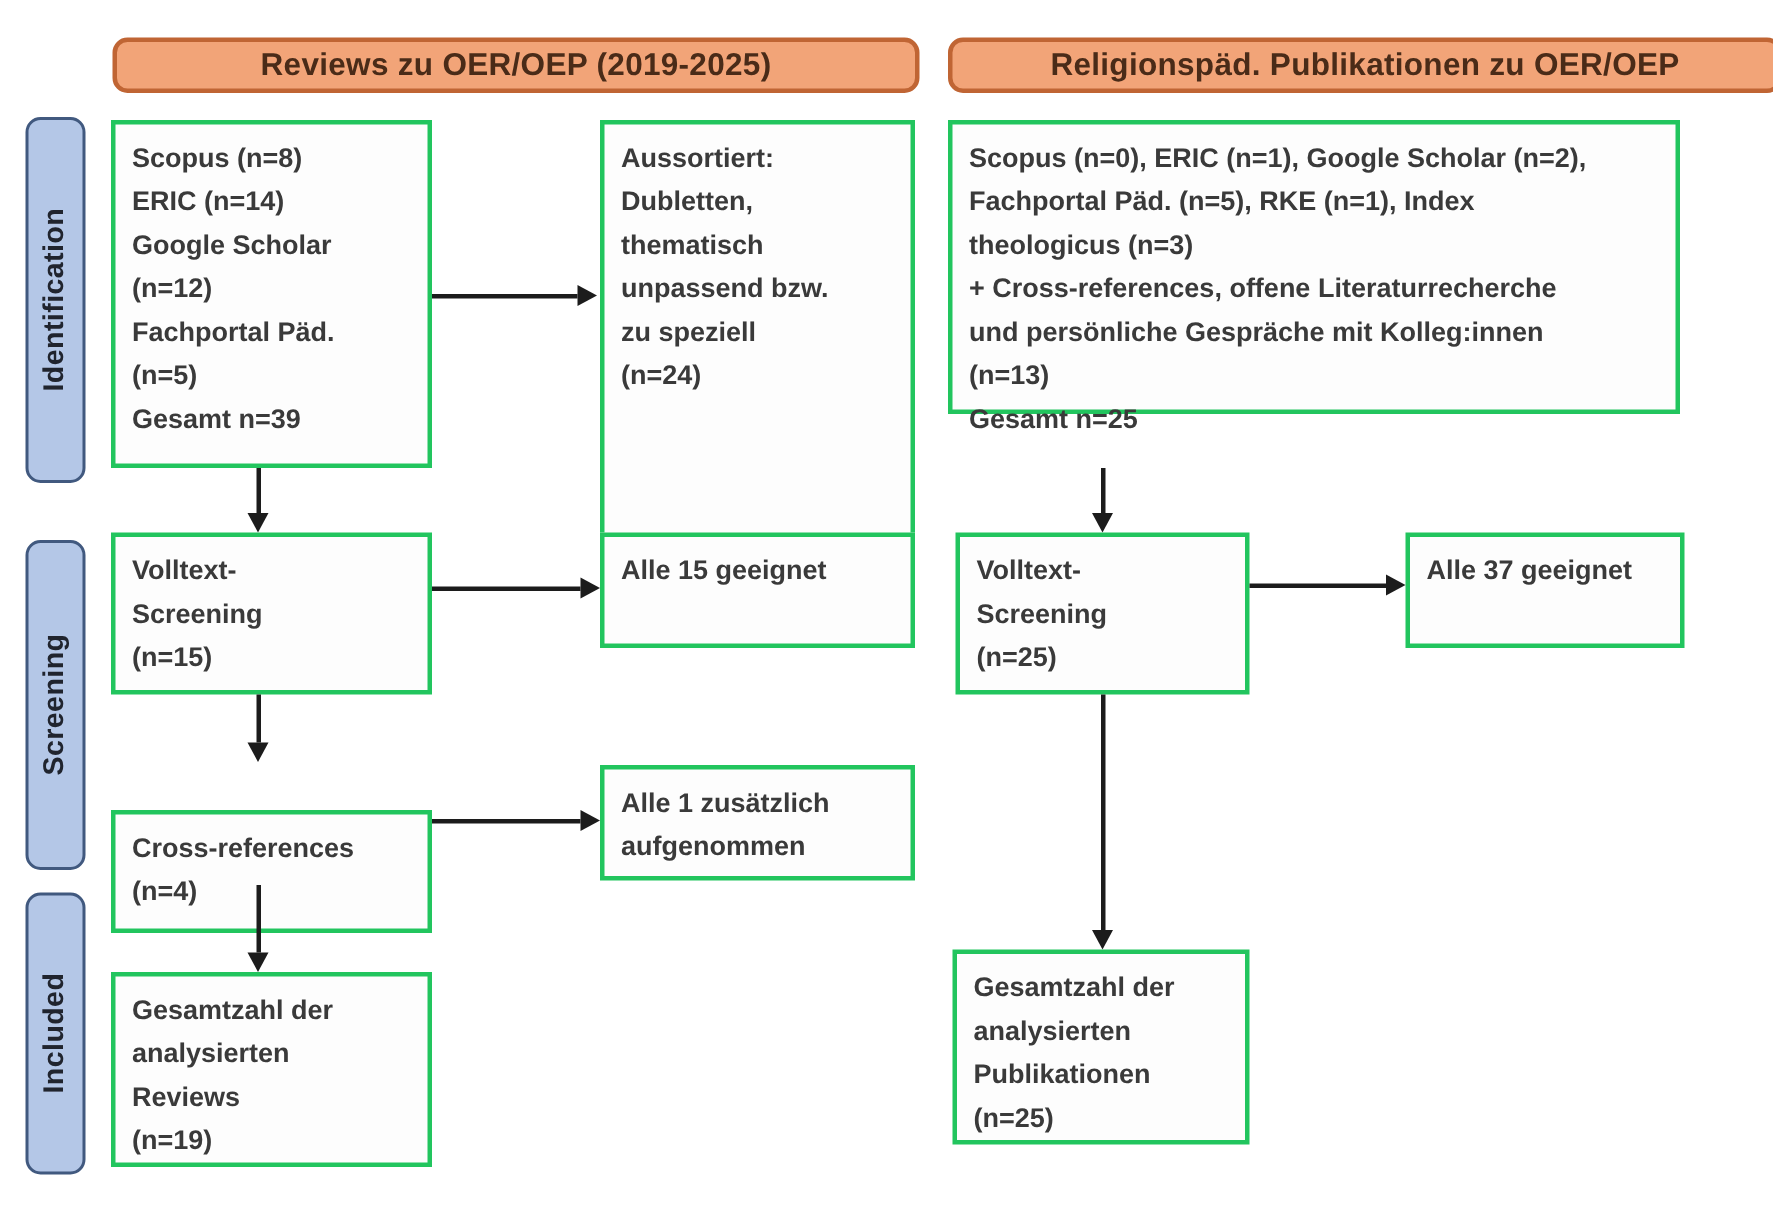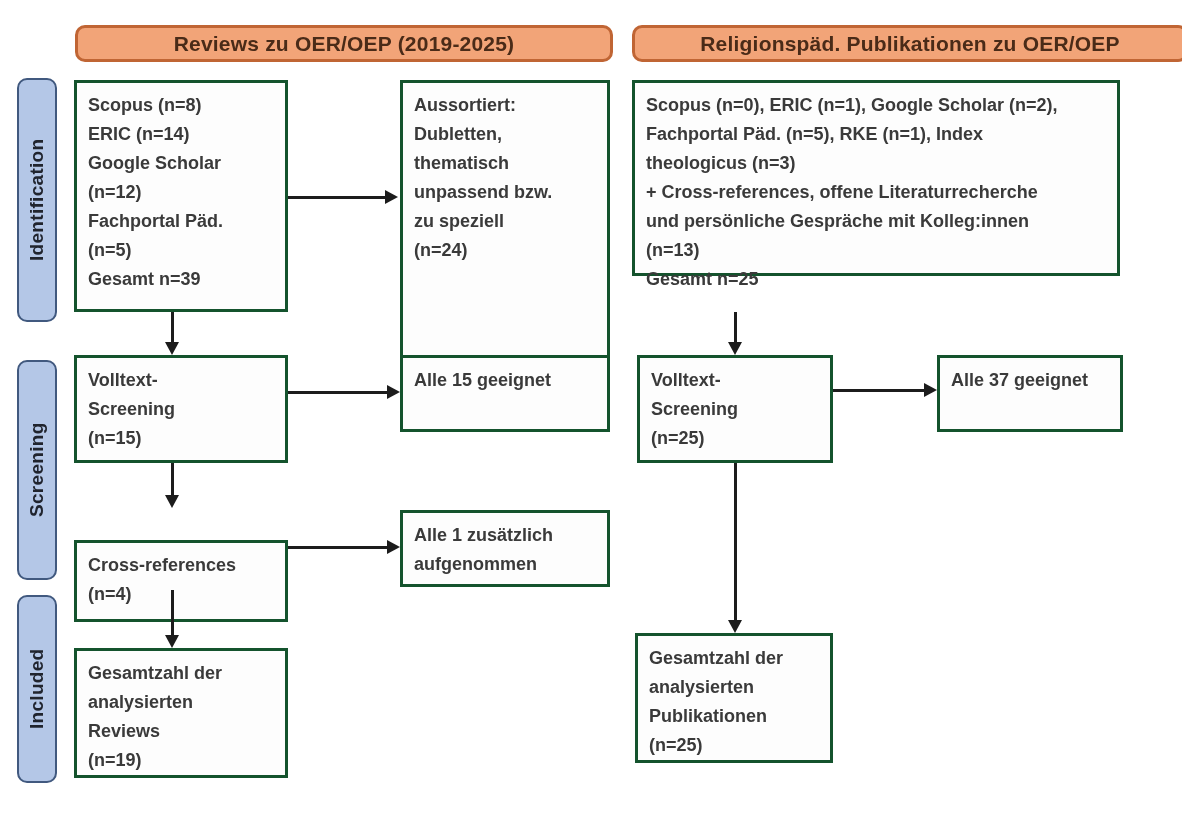--- a/index.html
+++ b/index.html
@@ -17,21 +17,21 @@
   .stage {
     position:absolute; box-sizing:border-box;
     background:#B4C7E7; border:2px solid #41597F; border-radius:10px;
     color:#20242E; font-weight:700; font-size:19px;
     display:flex; align-items:center; justify-content:center;
     writing-mode:vertical-rl; transform:rotate(180deg);
     letter-spacing:0.3px;
   }
   .box {
     position:absolute; box-sizing:border-box;
-    background:#FDFDFD; border:3px solid #14532d;
+    background:#FDFDFD; border:3px solid #22c55e;
     color:#3A3A3A; font-weight:700; font-size:18px; line-height:29px;
     padding:8px 11px; white-space:pre-line; text-align:left;
   }
   .ah { position:absolute; height:3px; background:#1C1C1C; }
   .ah::after {
     content:""; position:absolute; left:100%; top:-6px; width:0; height:0;
     border-left:13px solid #1C1C1C;
     border-top:7px solid transparent; border-bottom:7px solid transparent;
   }
   .av { position:absolute; width:3px; background:#1C1C1C; }

